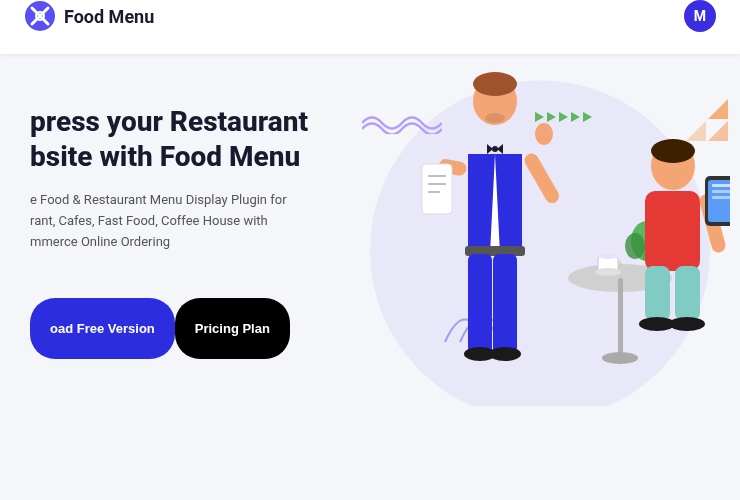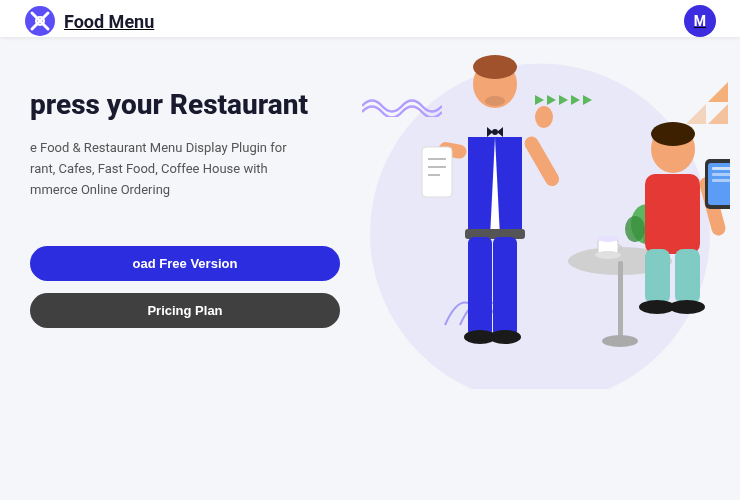--- a/index.html
+++ b/index.html
@@ -8,29 +8,28 @@
       background: #f5f6fa;
       width: 740px;
       height: 500px;
       overflow: hidden;
       position: relative;
     }
 
     
     .navbar {
       display: flex;
-      align-items: flex-end;
+      align-items: flex-start;
       justify-content: space-between;
       padding: 0 24px;
-      height: 37px;
+      height: 54px;
       background: #fff;
       box-shadow: 0 1px 4px rgba(0,0,0,0.08);
       position: relative;
       z-index: 10;
-      text-decoration: underline;
     }
     .nav-logo {
       display: flex;
       align-items: center;
       gap: 8px;
     }
     .logo-icon {
       width: 32px;
       height: 32px;
     }
@@ -93,36 +92,34 @@
     }
     .hero-desc {
       font-size: 13px;
       color: #555;
       line-height: 1.6;
       margin-bottom: 46px;
       max-width: 260px;
     }
     .hero-buttons {
       display: flex;
-      gap: 12px;
-      flex-direction: column;
     }
     .btn-primary {
       padding: 10px 20px;
       background: #2d2de0;
       color: #fff;
       border: none;
       border-radius: 25px;
       font-size: 13px;
       font-weight: 600;
       cursor: pointer;
     }
     .btn-danger {
-      padding: 10px 20px;
-      background: #404040;
+      padding: 23px 20px;
+      background: #000000;
       color: #fff;
       border: none;
       border-radius: 25px;
       font-size: 13px;
       font-weight: 600;
       cursor: pointer;
     }
 
     
     .hero-illustration {
@@ -186,20 +183,21 @@
 
 
   <div class="nav-avatar">M</div>
 </nav>
 
 <section class="hero">
 
   <div class="hero-content">
     <h1 class="hero-title">
       <span style="color:#1a1a2e;">press your Restaurant</span><br>
+      <span style="color:#1a1a2e;">bsite with Food Menu</span>
     </h1>
     <p class="hero-desc">
       e Food &amp; Restaurant Menu Display Plugin for<br>
       rant, Cafes, Fast Food, Coffee House with<br>
       mmerce Online Ordering
     </p>
     <div class="hero-buttons">
       <button class="btn-primary">oad Free Version</button>
       <button class="btn-danger">Pricing Plan</button>
     </div>

